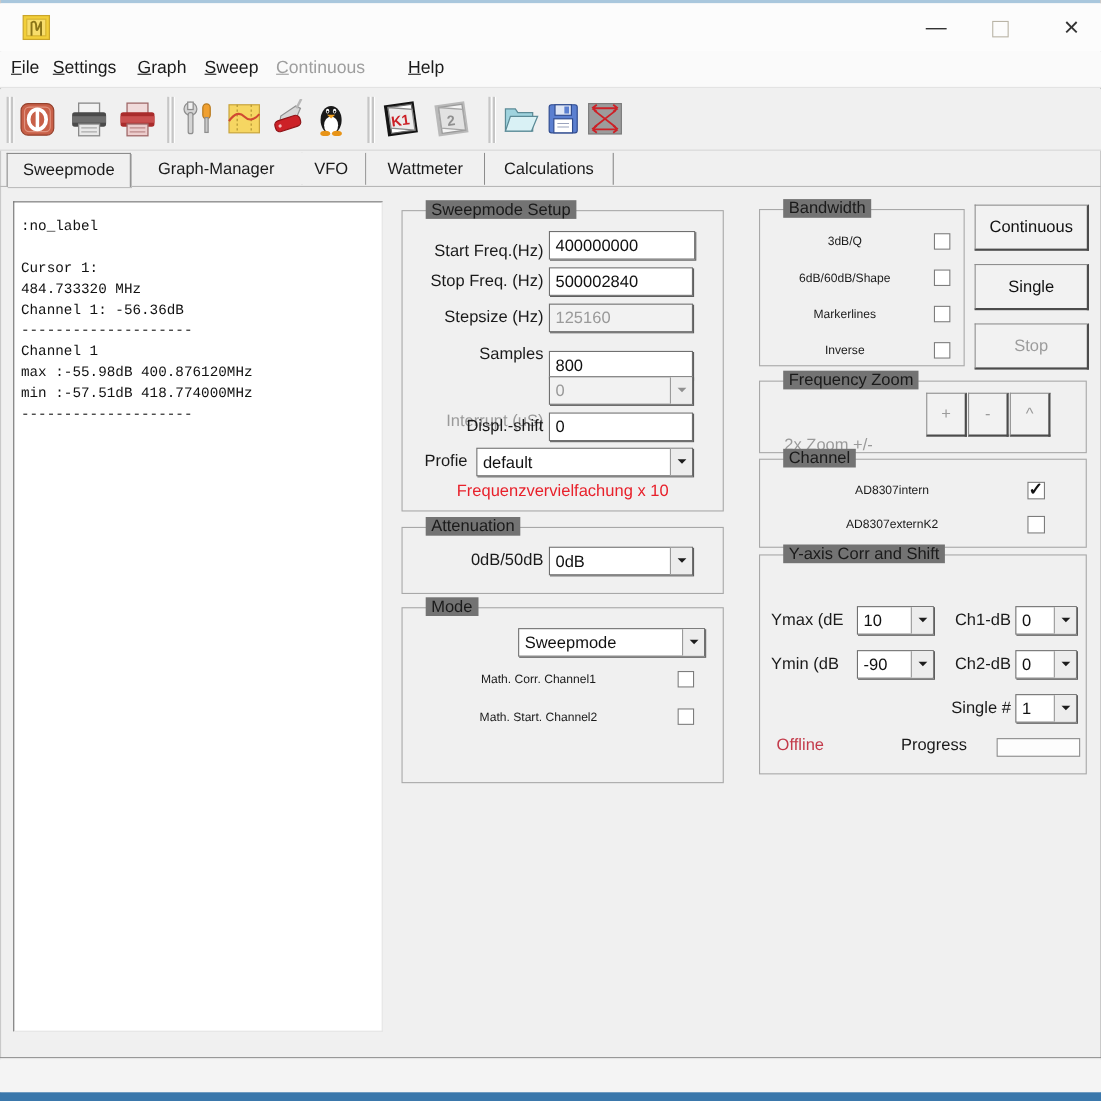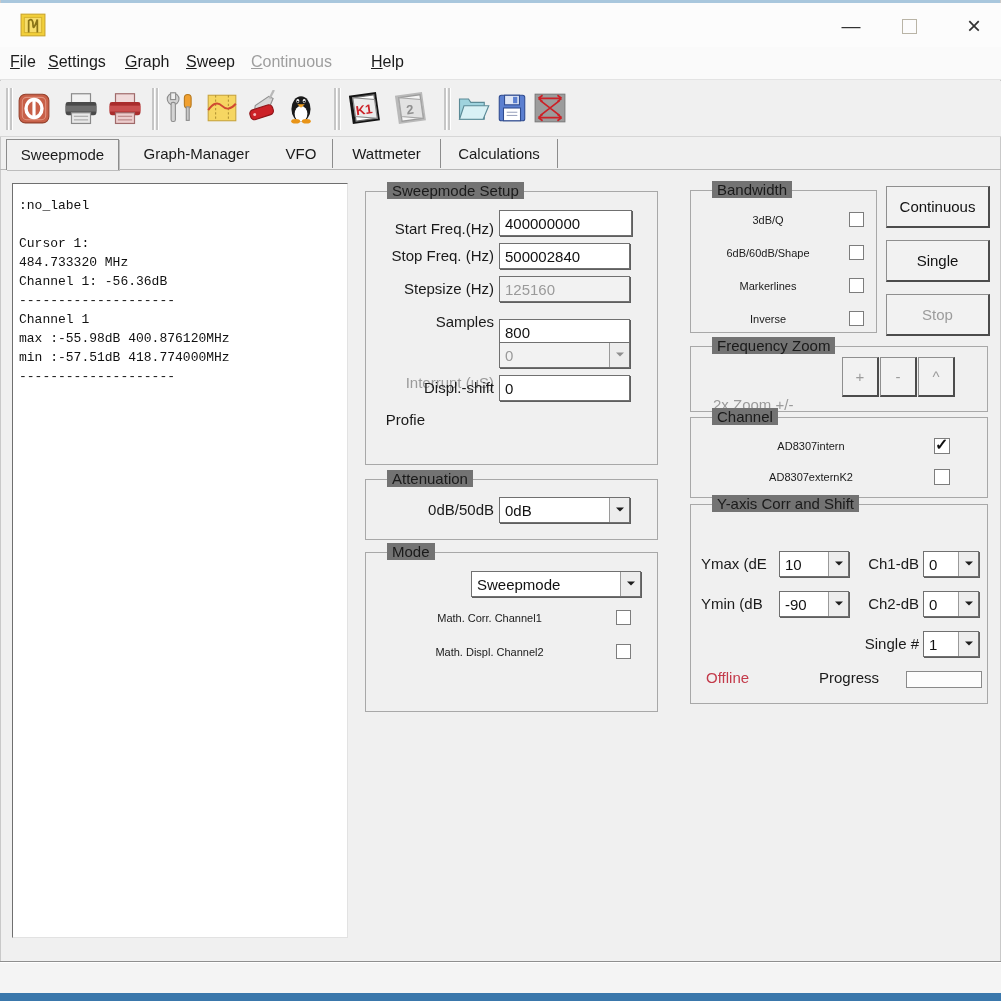--- a/index.html
+++ b/index.html
@@ -251,40 +251,45 @@
   <div class="flabel" style="left:2px;top:117px;width:126px">Samples</div>
   <input class="textbox" style="left: 133px; top: 117px; width: 131px; margin-top: 10px;" value="800">
   <div class="flabel disabled-text" style="left:2px;top:150px;width:126px">Interrupt (uS)</div>
   <div class="combo disabled" style="left:133px;top:150px;width:131px">
     <span class="combo-value">0</span>
     <span class="combo-arrow"></span>
   </div>
   <div class="flabel" style="left:2px;top:183px;width:126px">Displ.-shift</div>
   <input class="textbox" style="left: 133px; top: 183px; width: 131px;" value="0">
   <div class="flabel" style="left:2px;top:215px;width:57px">Profie</div>
+  <div class="combo" style="left:67px;top:215px;width:197px">
+    <span class="combo-value">default</span>
+    <span class="combo-arrow"></span>
+  </div>
+  <div class="note-red" style="top:246px;color:#e8212b">Frequenzvervielfachung x 10</div>
 </div>
 
 <div class="group" style="left:365px;top:479px;width:291px;height:59px">
   <div class="legend">Attenuation</div>
   <div class="flabel" style="left:2px;top:17px;width:126px">0dB/50dB</div>
   <div class="combo" style="left:133px;top:17px;width:131px">
     <span class="combo-value">0dB</span>
     <span class="combo-arrow"></span>
   </div>
 </div>
 
 <div class="group" style="left:365px;top:552px;width:291px;height:158px">
   <div class="legend">Mode</div>
   <div class="combo" style="left:105px;top:18px;width:170px">
     <span class="combo-value">Sweepmode</span>
     <span class="combo-arrow"></span>
   </div>
   <div class="clabel" style="left:2px;top:57px;width:243px">Math. Corr. Channel1</div>
   <span class="checkbox" style="left:250px;top:57px"></span>
-  <div class="clabel" style="left:2px;top:91px;width:243px">Math. Displ. Channel2</div>
+  <div class="clabel" style="left:2px;top:91px;width:243px">Math. Start. Channel2</div>
   <span class="checkbox" style="left:250px;top:91px"></span>
 </div>
 
 <div class="group" style="left:690px;top:190px;width:185px;height:141px">
   <div class="legend">Bandwidth</div>
   <div class="clabel" style="left:2px;top:21px;width:150px">3dB/Q</div>
   <span class="checkbox" style="left:158px;top:21px"></span>
   <div class="clabel" style="left:2px;top:54px;width:150px">6dB/60dB/Shape</div>
   <span class="checkbox" style="left:158px;top:54px"></span>
   <div class="clabel" style="left:2px;top:87px;width:150px">Markerlines</div>

